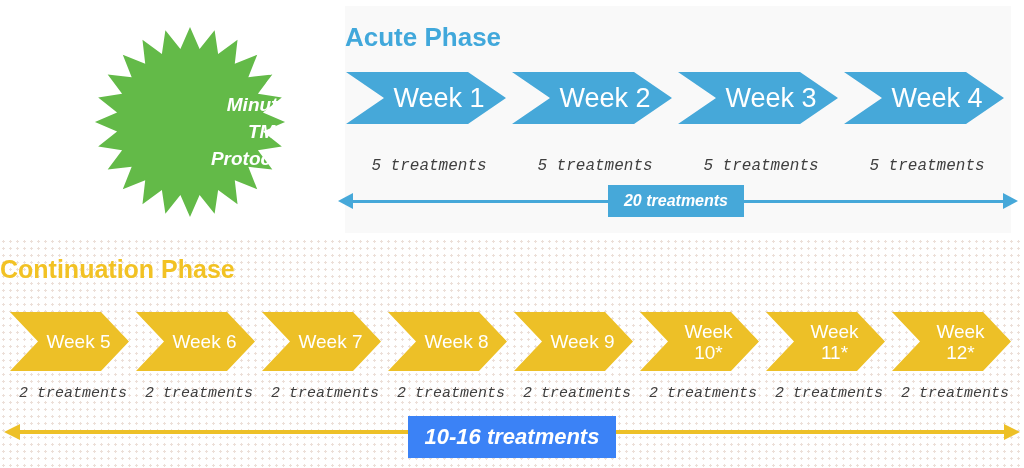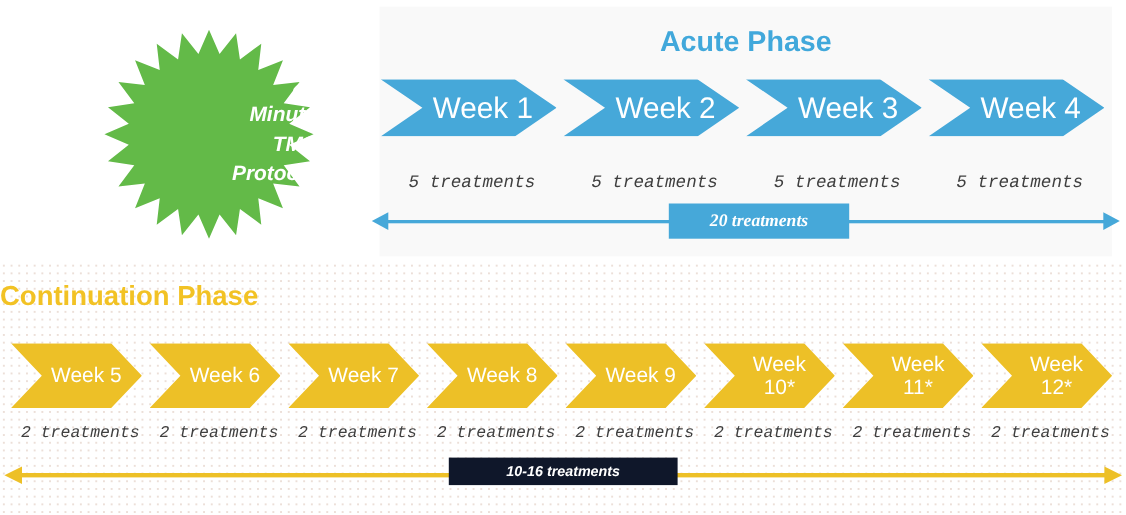--- a/index.html
+++ b/index.html
@@ -27,21 +27,21 @@
   .badge-text{
     left:92px;top:64px;width:196px;
     text-align:right;color:#ffffff;
     font-weight:bold;font-style:italic;
     font-size:19px;line-height:27px;
     white-space:pre-line;
   }
 
   
   .acute-title{
-    left:345px;top:22px;width:666px;text-align:center;
+    left:345px;top:22px;width:666px;text-align:left;
     font-size:26px;font-weight:bold;color:#41a8db;
   }
   .cont-title{
     left:0;top:255px;width:1024px;text-align:left;
     font-size:25px;font-weight:bold;color:#f2c224;
   }
 
   
   .chev{
     display:flex;align-items:center;justify-content:center;
@@ -80,22 +80,22 @@
   .head{width:0;height:0;border-top:8px solid transparent;border-bottom:8px solid transparent;}
   .head.left-blue {left:338px;top:193px;border-right:15px solid #46a8d9;}
   .head.right-blue{left:1003px;top:193px;border-left:15px solid #46a8d9;}
   .head.left-gold {left:4px;top:424px;border-right:16px solid #edc027;}
   .head.right-gold{left:1004px;top:424px;border-left:16px solid #edc027;}
 
   .total-box{
     display:flex;align-items:center;justify-content:center;
     color:#ffffff;font-weight:bold;font-style:italic;
   }
-  .total-box.blue-t{left:608px;top:185px;width:164px;height:32px;background:#46a8d9;font-size:16px;font-family:Liberation Serif, serif;}
-  .total-box.gold-t{left:408px;top:416px;width:208px;height:25px;background:#0f172a;font-size:13px;}
+  .total-box.blue-t{left:608px;top:185px;width:136px;height:32px;background:#46a8d9;font-size:16px;}
+  .total-box.gold-t{left:408px;top:416px;width:208px;height:42px;background:#3b82f6;font-size:22px;}
 </style>
 </head>
 <body>
 
 <div>
 
   <div class="abs dotted-bg"></div>
   <div class="abs acute-panel"></div>
 
   <div class="abs starburst-wrap">

